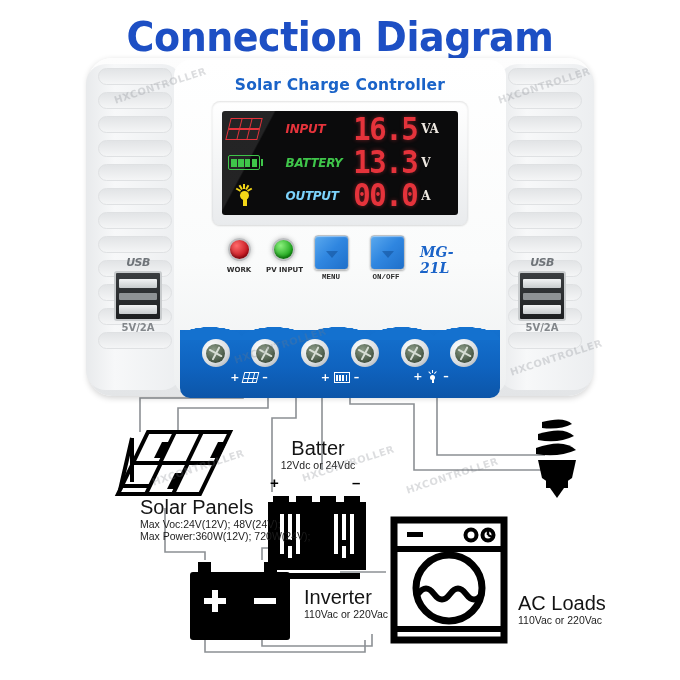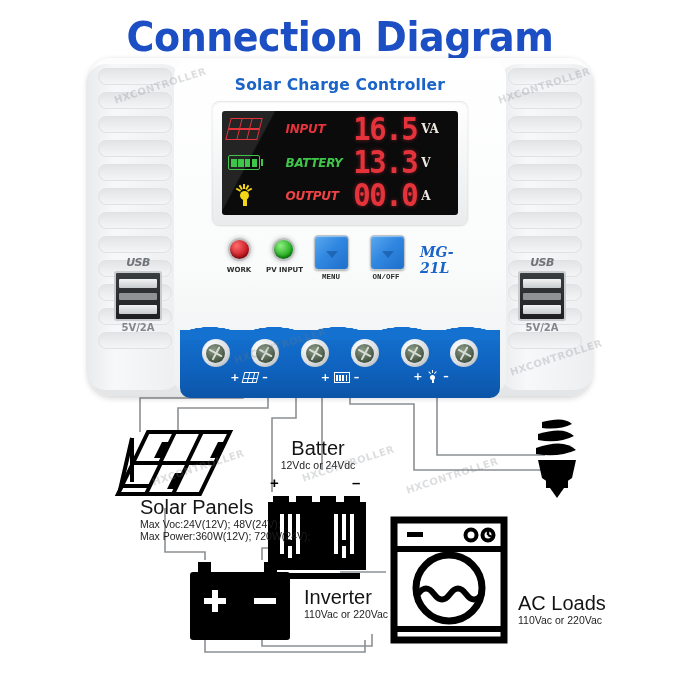--- a/index.html
+++ b/index.html
@@ -102,21 +102,21 @@
     text-shadow:0 0 4px rgba(229,51,59,.45);
     transform:scaleY(1.12);
   }
   .lcd-unit{
     width:38px;text-align:left;padding-left:4px;
     font-family:"DejaVu Serif", serif;font-weight:bold;font-size:12px;
     color:#efe9e2;
   }
   .c-red{color:#e5333b;}
   .c-green{color:#3fc54a;}
-  .c-yellow{color:#ef4444;}
+  .c-yellow{color:#7dd3fc;}
 
   
   .ico-panel{width:32px;height:22px;transform:skewX(-14deg);
     border:1.6px solid #e5333b;box-sizing:border-box;position:relative;}
   .ico-panel:before,.ico-panel:after{content:"";position:absolute;background:#e5333b;}
   .ico-panel:before{left:0;right:0;top:50%;height:1.6px;margin-top:-0.8px;}
   .ico-panel:after{top:0;bottom:0;left:33%;width:1.6px;
     box-shadow:10px 0 0 0 #e5333b;}
   
   .ico-batt{width:32px;height:15px;border:1.8px solid #3fc54a;border-radius:2px;

